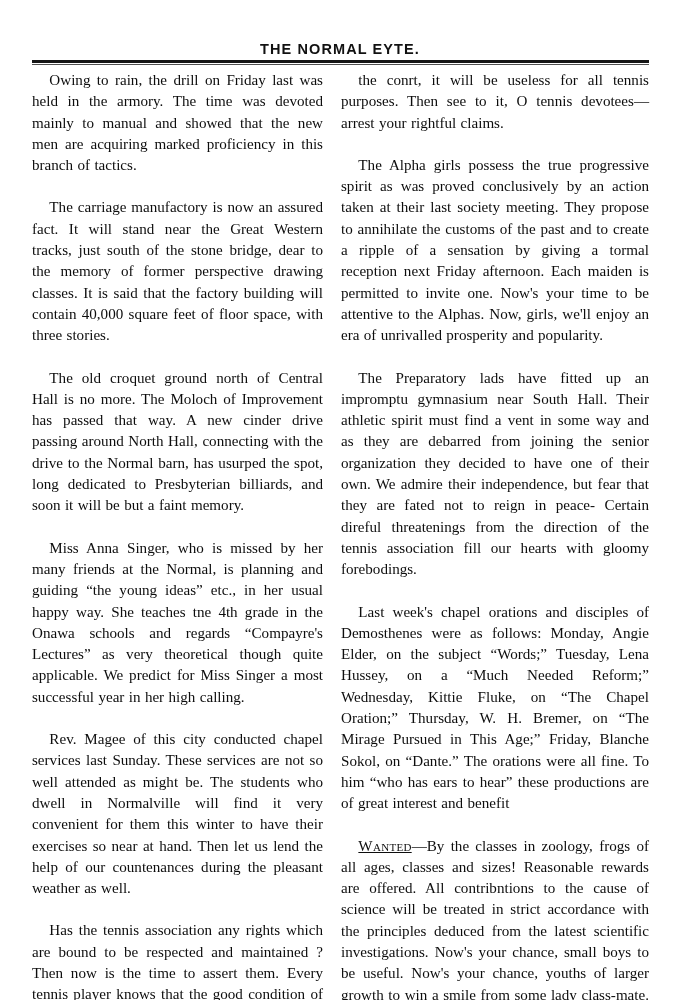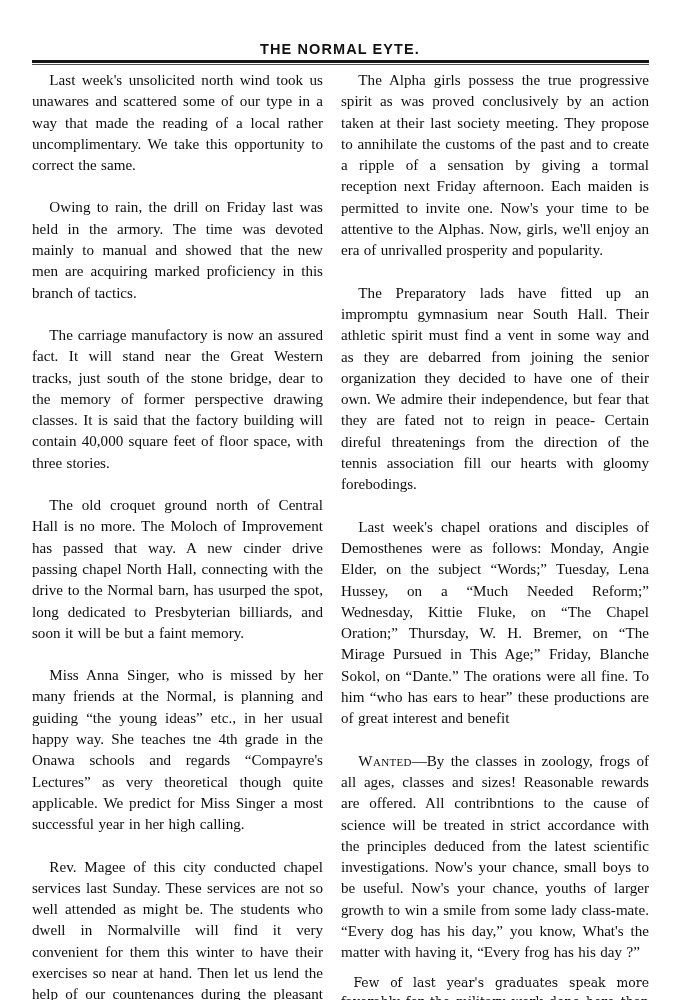--- a/index.html
+++ b/index.html
@@ -95,20 +95,21 @@
     font-family: "DejaVu Serif", "Liberation Serif", serif;
     font-size: 12.4px;
     line-height: 19.4px;
     text-indent: 1.0em;
     word-spacing: 0.02em;
   }
 
   .smallcaps {
     font-variant: small-caps;
     letter-spacing: .3px;
+    text-decoration: underline;
   }
 
   
   .page::after {
     content: "";
     position: absolute;
     inset: 0;
     pointer-events: none;
     background: transparent;
   }
@@ -124,30 +125,30 @@
 
   <div class="rule-group">
     <div class="rule-thick"></div>
     <div class="rule-gap"></div>
     <div class="rule-thin"></div>
   </div>
 
   <div class="columns">
 
     <div class="col left">
-      <p class="body-par">Last week's unsolicited north wind took us unawares and scattered some of our type in a way that made the reading of a local rather uncomplimentary. We take this opportunity to correct the same.</p>
       <p class="body-par">Owing to rain, the drill on Friday last was held in the armory. The time was devoted mainly to manual and showed that the new men are acquiring marked proficiency in this branch of tactics.</p>
       <p class="body-par">The carriage manufactory is now an assured fact. It will stand near the Great Western tracks, just south of the stone bridge, dear to the memory of former perspective drawing classes. It is said that the factory building will contain 40,000 square feet of floor space, with three stories.</p>
-      <p class="body-par">The old croquet ground north of Central Hall is no more. The Moloch of Improvement has passed that way. A new cinder drive passing chapel North Hall, connecting with the drive to the Normal barn, has usurped the spot, long dedicated to Presbyterian billiards, and soon it will be but a faint memory.</p>
+      <p class="body-par">The old croquet ground north of Central Hall is no more. The Moloch of Improvement has passed that way. A new cinder drive passing around North Hall, connecting with the drive to the Normal barn, has usurped the spot, long dedicated to Presbyterian billiards, and soon it will be but a faint memory.</p>
       <p class="body-par">Miss Anna Singer, who is missed by her many friends at the Normal, is planning and guiding “the young ideas” etc., in her usual happy way. She teaches tne 4th grade in the Onawa schools and regards “Compayre's Lectures” as very theoretical though quite applicable. We predict for Miss Singer a most successful year in her high calling.</p>
       <p class="body-par">Rev. Magee of this city conducted chapel services last Sunday. These services are not so well attended as might be. The students who dwell in Normalville will find it very convenient for them this winter to have their exercises so near at hand. Then let us lend the help of our countenances during the pleasant weather as well.</p>
       <p class="body-par">Has the tennis association any rights which are bound to be respected and maintained ? Then now is the time to assert them. Every tennis player knows that the good condition of the court is of prime importance. If the “Preps” and training school pupils continue to run at large over</p>
     </div>
 
     <div class="col right">
+      <p class="body-par">the conrt, it will be useless for all tennis purposes. Then see to it, O tennis devotees—arrest your rightful claims.</p>
       <p class="body-par">The Alpha girls possess the true progressive spirit as was proved conclusively by an action taken at their last society meeting. They propose to annihilate the customs of the past and to create a ripple of a sensation by giving a tormal reception next Friday afternoon. Each maiden is permitted to invite one. Now's your time to be attentive to the Alphas. Now, girls, we'll enjoy an era of unrivalled prosperity and popularity.</p>
       <p class="body-par">The Preparatory lads have fitted up an impromptu gymnasium near South Hall. Their athletic spirit must find a vent in some way and as they are debarred from joining the senior organization they decided to have one of their own. We admire their independence, but fear that they are fated not to reign in peace- Certain direful threatenings from the direction of the tennis association fill our hearts with gloomy forebodings.</p>
       <p class="body-par">Last week's chapel orations and disciples of Demosthenes were as follows: Monday, Angie Elder, on the subject “Words;” Tuesday, Lena Hussey, on a “Much Needed Reform;” Wednesday, Kittie Fluke, on “The Chapel Oration;” Thursday, W. H. Bremer, on “The Mirage Pursued in This Age;” Friday, Blanche Sokol, on “Dante.” The orations were all fine. To him “who has ears to hear” these productions are of great interest and benefit</p>
       <p class="body-par"><span class="smallcaps">Wanted</span><span>—</span><span>By the classes in zoology, frogs of all ages, classes and sizes! Reasonable rewards are offered. All contribntions to the cause of science will be treated in strict accordance with the principles deduced from the latest scientific investigations. Now's your chance, small boys to be useful. Now's your chance, youths of larger growth to win a smile from some lady class-mate. “Every dog has his day,” you know, What's the matter with having it, “Every frog has his day ?”</span></p>
       <p class="small-par">Few of last year's graduates speak more favorably for the military work done here than George Olmsted. Mr. Olmsted thinks that the executive</p>
     </div>
 
   </div>
 
 </div>

